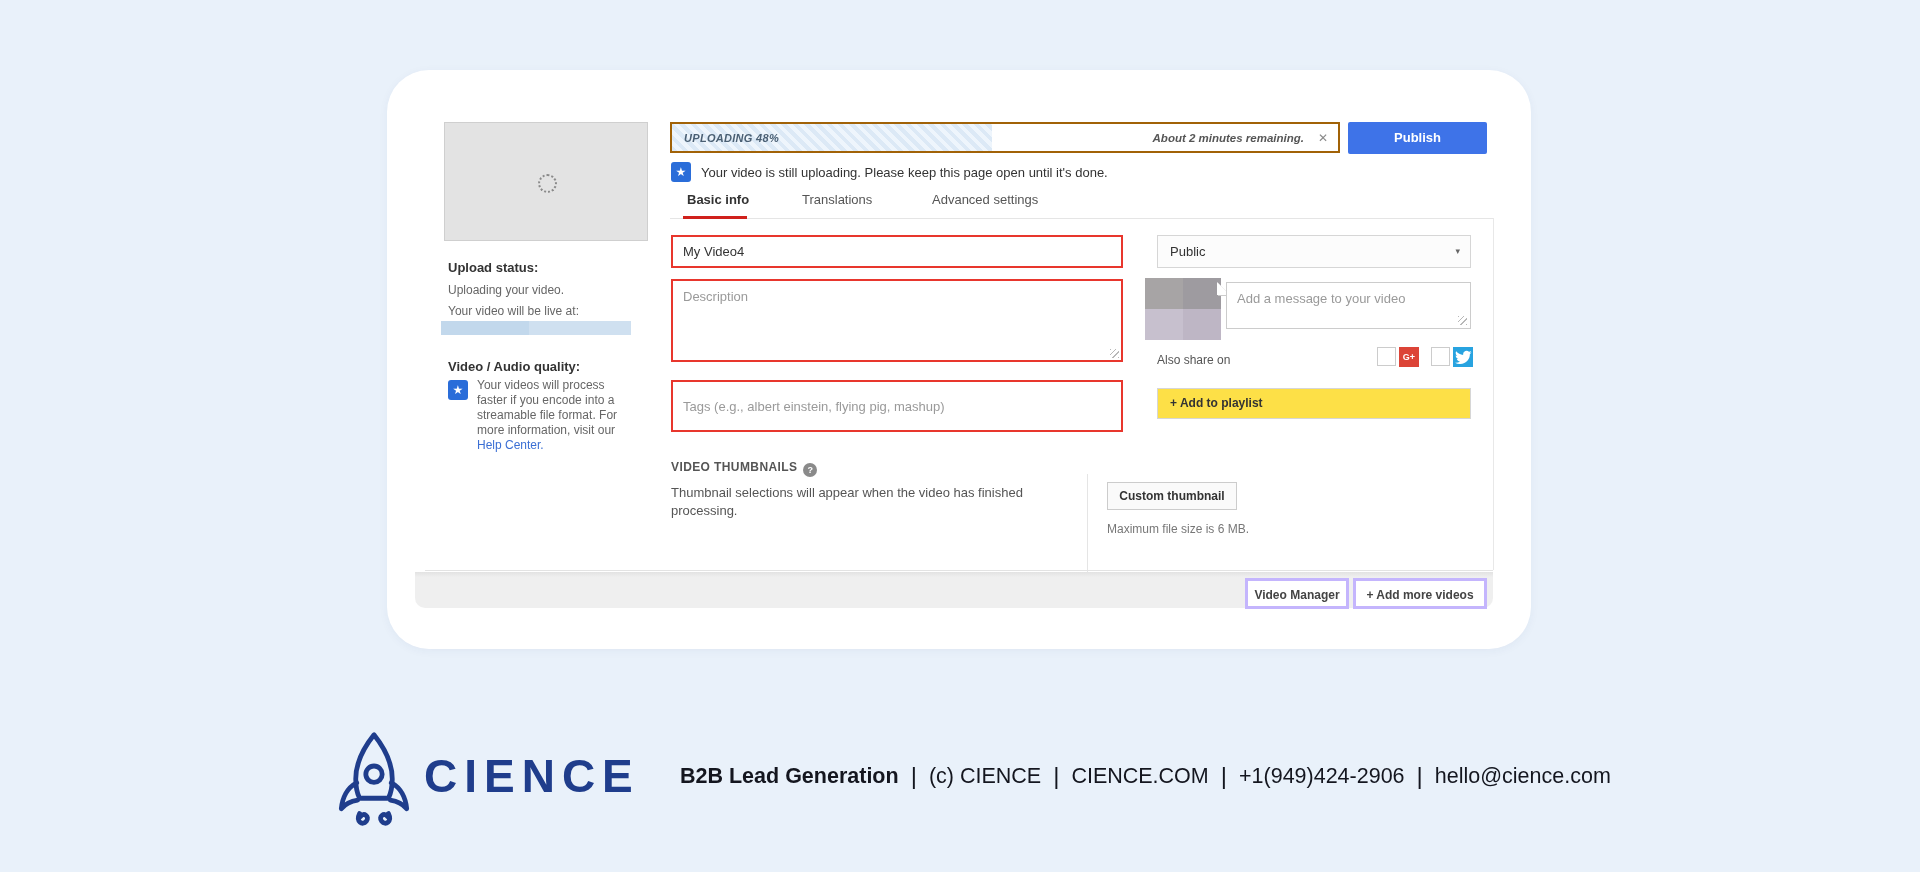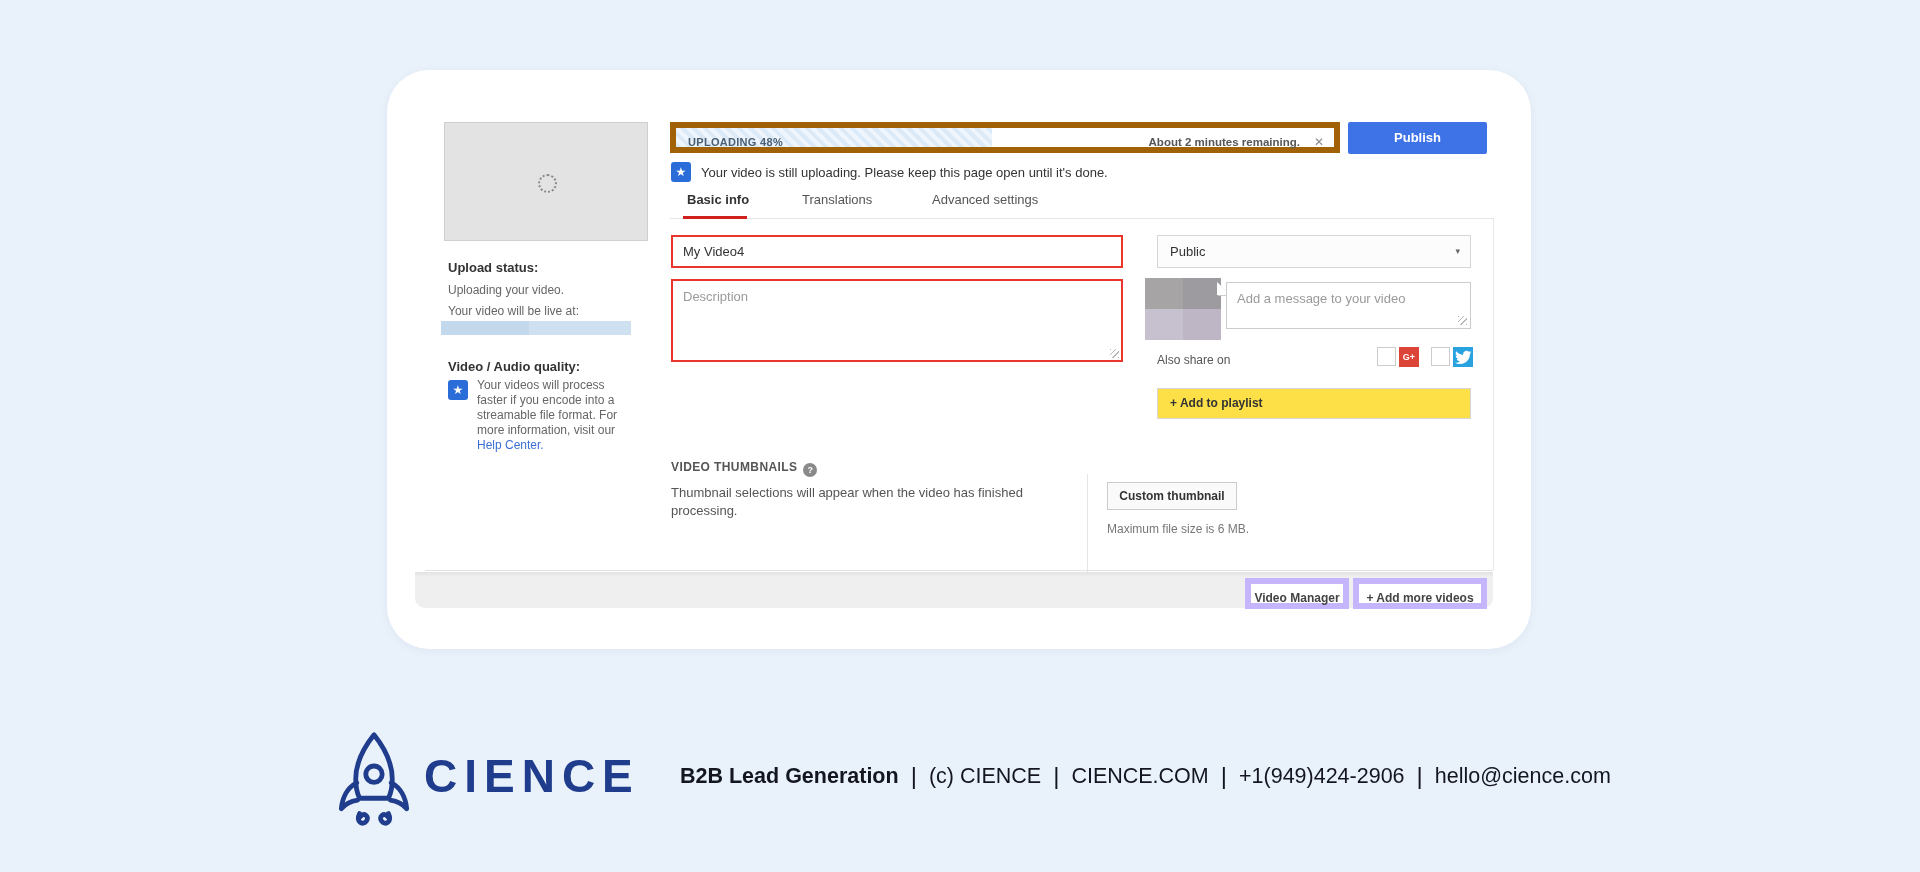--- a/index.html
+++ b/index.html
@@ -19,21 +19,21 @@
   .side-label{font-size:13px;font-weight:bold;color:#333;}
   .side-text{font-size:12px;color:#666;}
   .live-bar{left:54px;top:251px;width:190px;height:14px;background:#cfe0f0;}
   .live-bar span{display:block;width:88px;height:14px;background:#c2d8ec;}
   .badge-star{width:20px;height:20px;background:#2a6dd9;border-radius:3px;color:#fff;
               font-size:12px;line-height:20px;text-align:center;}
   .quality-par{left:90px;top:308px;width:156px;font-size:12px;color:#666;line-height:15px;}
   .help-link{color:#3b6fd4;cursor:pointer;}
 
   
-  .progress-track{left:283px;top:52px;width:670px;height:31px;border:6px solid #a16207;background:#fff;box-sizing:border-box;}
+  .progress-track{left:283px;top:52px;width:670px;height:31px;border:2px solid #a16207;background:#fff;box-sizing:border-box;font-style:italic;}
   .progress-fill{position:absolute;left:0;top:0;height:100%;
       background:repeating-linear-gradient(45deg,#dce9f6 0 4px,#eef5fc 4px 8px);}
   .progress-label{position:absolute;left:12px;top:0;height:29px;line-height:29px;
       font-size:11px;font-weight:bold;color:#4a5f73;letter-spacing:.3px;}
   .remaining{position:absolute;right:34px;top:0;height:29px;line-height:29px;font-size:11.5px;font-weight:bold;color:#555;}
   .bar-close{position:absolute;right:10px;top:0;height:29px;line-height:29px;font-size:12px;color:#8a8a8a;cursor:pointer;}
   .publish-btn{left:961px;top:52px;width:139px;height:32px;background:#3e73e8;border-radius:2px;
       color:#fff;font-size:13px;font-weight:bold;text-align:center;line-height:32px;cursor:pointer;}
 
   .notice-row{left:284px;top:92px;}
@@ -82,21 +82,21 @@
   .v-divider{left:700px;top:404px;width:1px;height:134px;background:#e5e5e5;}
   .custom-thumb-btn{left:720px;top:412px;width:130px;height:28px;background:#fafafa;border:1px solid #ccc;
       box-sizing:border-box;font-size:12px;font-weight:bold;color:#333;text-align:center;line-height:26px;cursor:pointer;}
   .max-size{left:720px;top:452px;font-size:12px;color:#777;}
   .content-right-border{left:1106px;top:148px;width:1px;height:352px;background:#e8e8e8;}
 
   
   .bottom-hr{left:38px;top:500px;width:1068px;height:1px;background:#e3e3e3;}
   .bottom-strip{left:28px;top:502px;width:1078px;height:36px;border-radius:0 0 10px 10px;
       background:linear-gradient(#e2e2e2,#efefef 5px);}
-  .strip-btn{top:508px;height:31px;background:#fff;border:6px solid #c4b5fd;box-sizing:border-box;
+  .strip-btn{top:508px;height:31px;background:#fff;border:3px solid #c4b5fd;box-sizing:border-box;
       font-size:12px;font-weight:bold;color:#444;text-align:center;line-height:29px;cursor:pointer;}
 
   
   .logo-svg{left:330px;top:729px;}
   .logo-text{left:424px;top:749px;font-size:46px;font-weight:bold;color:#1f3d8c;letter-spacing:7px;}
   .tagline{left:680px;top:762px;font-size:21.5px;color:#14161f;display:flex;align-items:center;gap:12px;white-space:nowrap;}
   .tagline .bold{font-weight:bold;}
   .pipe{font-weight:300;color:#14161f;font-size:24px;}
 </style>
 </head>
@@ -137,20 +137,21 @@
     <div class="abs tab" style="left:415px;">Translations</div>
     <div class="abs tab" style="left:545px;">Advanced settings</div>
     <div class="abs tabs-border"></div>
     <div class="abs tab-underline"></div>
 
     <input class="abs hl title-input" type="text" value="My Video4" style="">
     <div class="abs" style="left:284px;top:209px;">
       <textarea class="hl desc-box" style="position: static; display: block;" placeholder="Description"></textarea>
       <div class="grip" style="right:4px;bottom:4px;"></div>
     </div>
+    <input class="abs hl tags-input" type="text" placeholder="Tags (e.g., albert einstein, flying pig, mashup)" style="">
 
     <div class="abs privacy-select">
       <span>Public</span>
       <span class="caret">▾</span>
     </div>
 
     <div class="abs thumb-grid">
       <div style="background:#a7a4a5;"></div>
       <div style="background:#9e9ba0;"></div>
       <div style="background:#c7c0ce;"></div>

